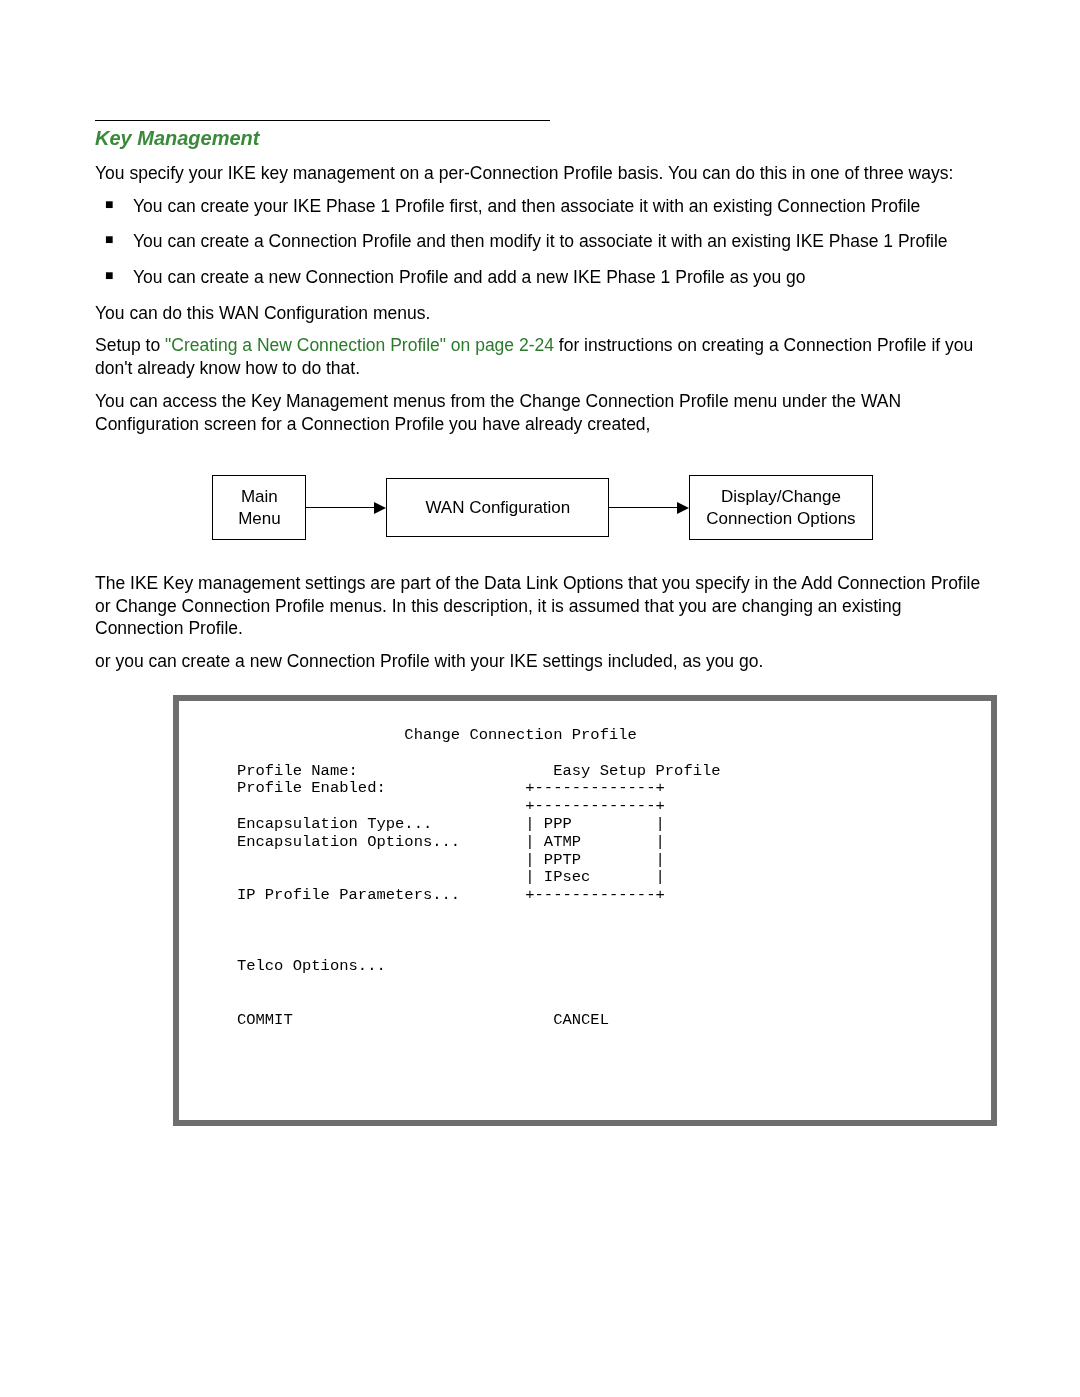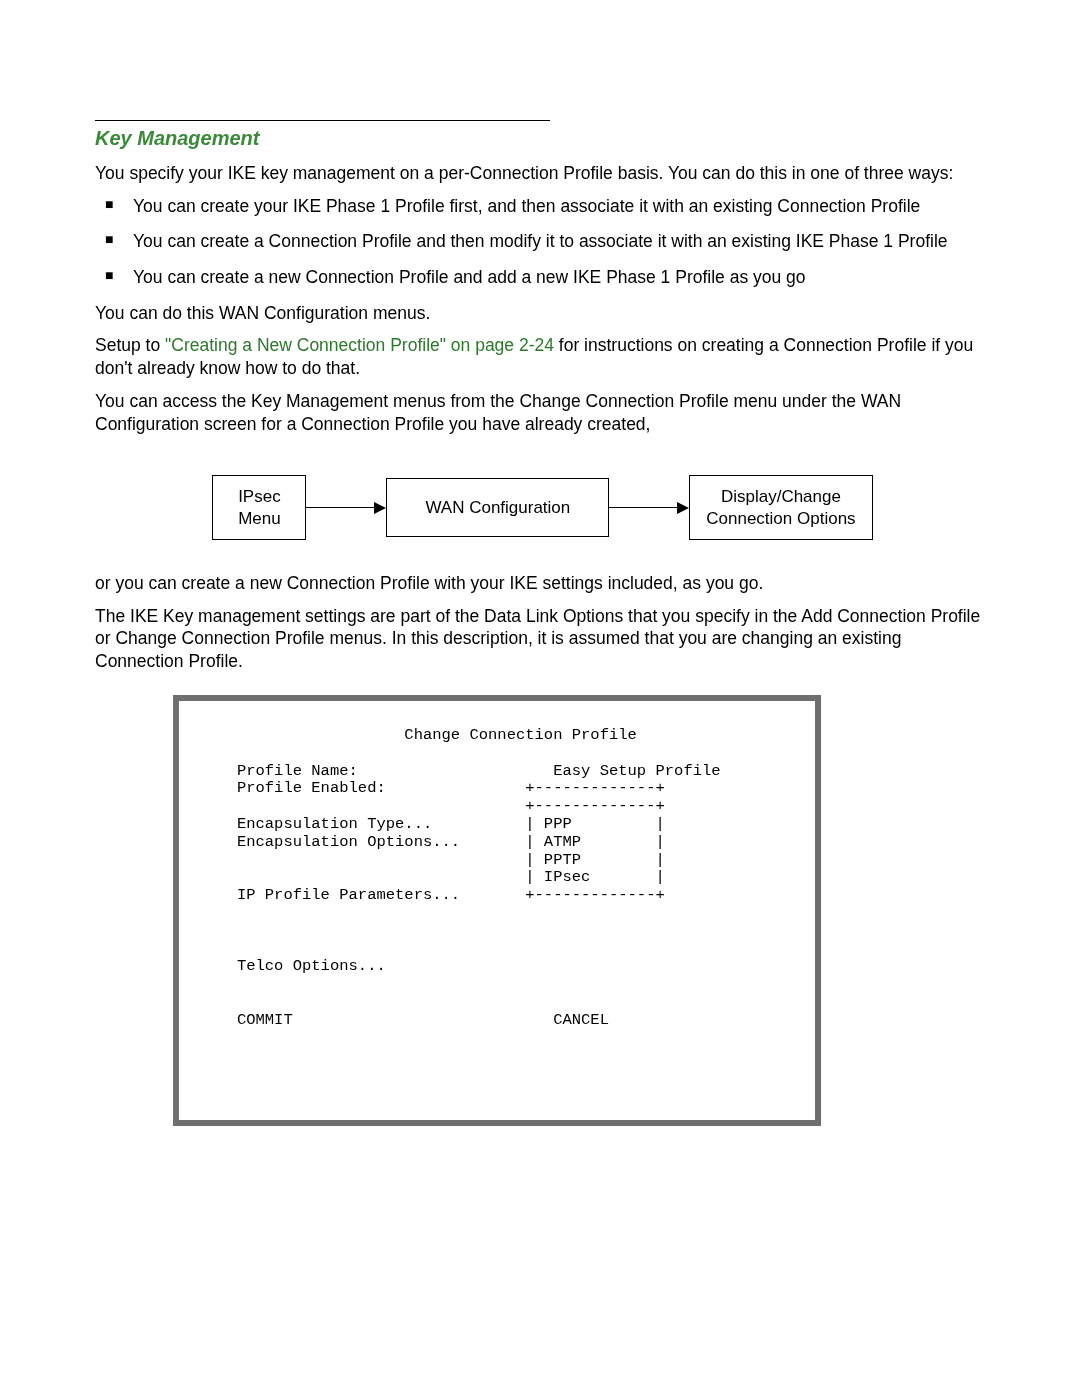--- a/index.html
+++ b/index.html
@@ -94,21 +94,21 @@
   .arrow .head {
     width: 0;
     height: 0;
     border-top: 6px solid transparent;
     border-bottom: 6px solid transparent;
     border-left: 12px solid #000;
   }
   
   .terminal-wrap {
     margin: 22px 0 0 78px;
-    width: 648px;
+    width: 824px;
   }
   .terminal {
     border: 6px solid #6e6e6e;
     background: #ffffff;
     padding: 26px 30px 90px 30px;
     font-family: "Courier New", Courier, monospace;
     font-size: 15.5px;
     line-height: 1.15;
     white-space: pre;
     color: #000;
@@ -135,42 +135,42 @@
   <p>You can do this WAN Configuration menus.</p>
 
   <p>
     <span>Setup to </span><span class="link-text">"Creating a New Connection Profile" on page 2-24</span><span> for instructions on creating a Connection Profile if you don't already know how to do that.</span>
   </p>
 
   <p>You can access the Key Management menus from the Change Connection Profile menu under the WAN Configuration screen for a Connection Profile you have already created,</p>
 
   <div class="flow">
     <div class="flow-box">
-      <span>IPsec</span><br>
+      <span>Main</span><br>
       <span>Menu</span>
     </div>
     <div class="arrow">
       <div class="shaft"></div>
         <div class="head"></div>
     </div>
     <div class="flow-box" style="padding:18px 38px;">
       <span>WAN Configuration</span>
     </div>
     <div class="arrow">
       <div class="shaft"></div>
         <div class="head"></div>
     </div>
     <div class="flow-box">
       <span>Display/Change</span><br>
       <span>Connection Options</span>
     </div>
   </div>
 
+  <p>The IKE Key management settings are part of the Data Link Options that you specify in the Add Connection Profile or Change Connection Profile menus. In this description, it is assumed that you are changing an existing Connection Profile.</p>
   <p>or you can create a new Connection Profile with your IKE settings included, as you go.</p>
-  <p>The IKE Key management settings are part of the Data Link Options that you specify in the Add Connection Profile or Change Connection Profile menus. In this description, it is assumed that you are changing an existing Connection Profile.</p>
 
   <div class="terminal-wrap">
     <div class="terminal">                     Change Connection Profile
 
    Profile Name:                     Easy Setup Profile
    Profile Enabled:               +-------------+
                                   +-------------+
    Encapsulation Type...          | PPP         |
    Encapsulation Options...       | ATMP        |
                                   | PPTP        |

